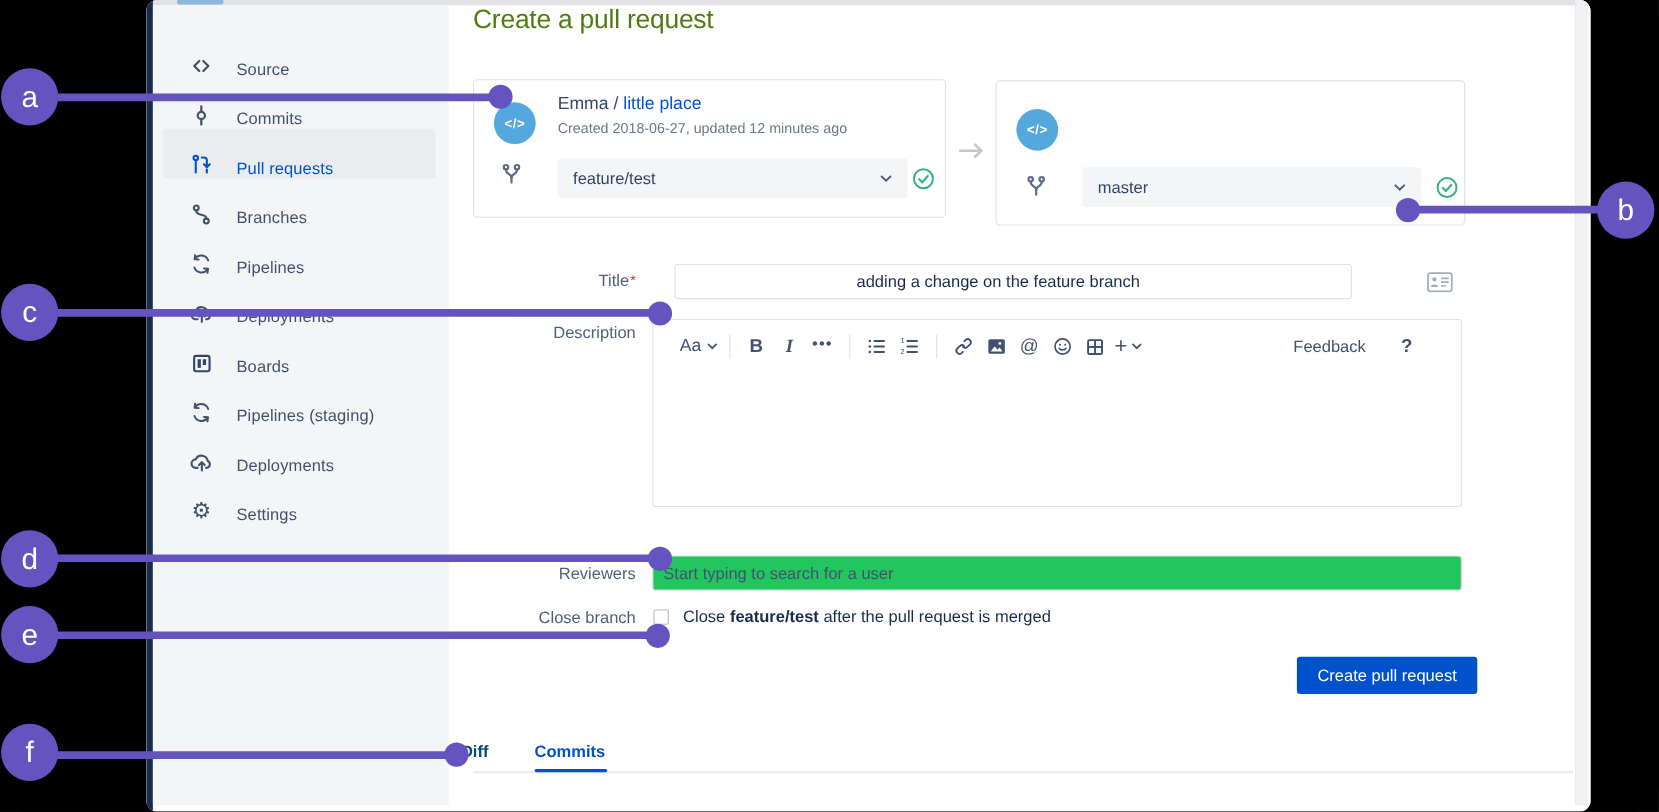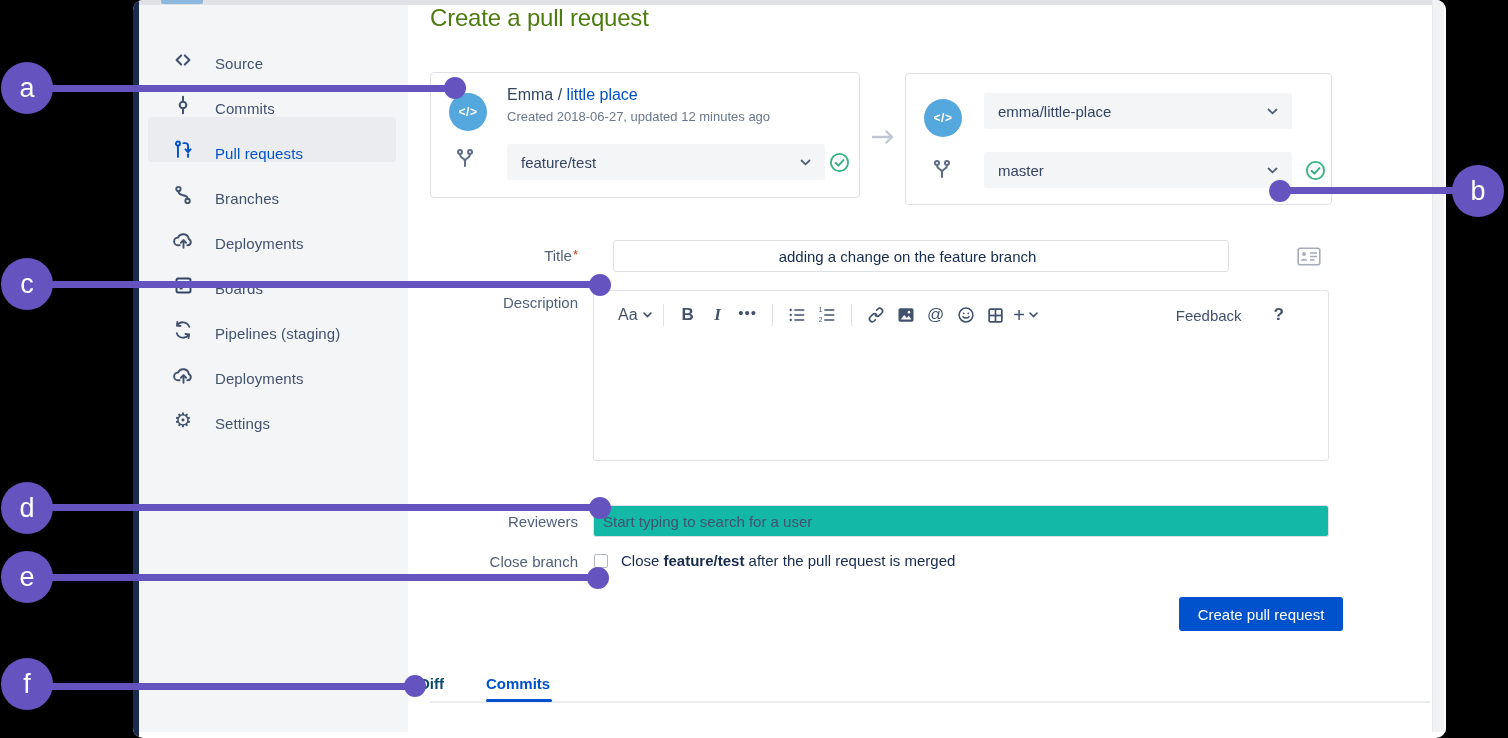--- a/index.html
+++ b/index.html
@@ -51,21 +51,21 @@
   .tb-italic { font-size:17px; font-style:italic; font-family:"Liberation Serif", serif; font-weight:600; }
   .tb-more { font-size:15px; letter-spacing:1px; padding-bottom:6px; }
   .tb-at { font-size:17px; font-weight:500; }
   .tb-plus { font-size:20px; font-weight:400; }
   .tdiv { width:1px; height:22px; background:#DFE1E6; margin:0 9px; }
   .tb-aa { font-size:16px; font-weight:500; display:flex; align-items:center; gap:5px; }
   .tb-right { margin-left:auto; display:flex; align-items:center; }
   .feedback { font-size:15px; color:#42526E; cursor:pointer; }
   .help-q { font-size:17px; font-weight:700; color:#42526E; margin:0 30px 0 32px; cursor:pointer; }
 
-  .reviewers-input { position:absolute; left:460px; top:505px; width:736px; height:32px; border:1px solid #dfe1e6; border-radius:3px; font-size:15px; padding:0 9px; color:#42526E; font-family:"Liberation Sans",sans-serif; background:#14b8a6; }
+  .reviewers-input { position:absolute; left:460px; top:505px; width:736px; height:32px; border:1px solid #dfe1e6; border-radius:3px; font-size:15px; padding:0 9px; color:#42526E; font-family:"Liberation Sans",sans-serif; background:#22c55e; }
   .reviewers-input::placeholder { color:#42526E; opacity:1; }
   .checkbox { position:absolute; left:461px; top:554px; width:14px; height:14px; border:1px solid #b3bac5; border-radius:2px; background:#fff; cursor:pointer; }
   .close-text { position:absolute; left:488px; top:552px; font-size:15px; color:#172B4D; }
   .close-text b { font-weight:700; }
 
   .submit-btn { position:absolute; left:1046px; top:597px; width:164px; height:34px; background:#0052CC; border:none; border-radius:3px; color:#fff; font-size:15px; font-weight:500; cursor:pointer; font-family:"Liberation Sans",sans-serif; }
 
   .tab { position:absolute; top:675px; font-size:15px; font-weight:700; cursor:pointer; }
   .tab.diff { left:286px; color:#0c4a6e; }
   .tab.commits { left:353px; color:#0052CC; }
@@ -130,20 +130,31 @@
         <span class="ic">
           <svg width="22" height="22" viewBox="0 0 24 24" fill="none" stroke="#42526E" stroke-width="2.1" stroke-linecap="round">
               <circle cx="7" cy="5.5" r="2.4"></circle>
               <circle cx="17" cy="18.5" r="2.4"></circle>
               <path d="M7 8 C7 14.5 17 10 17 16"></path>
             </svg>
         </span>
         <span class="lbl">Branches</span>
       </div>
 
+      <div class="side-item">
+        <span class="ic">
+          <svg width="22" height="22" viewBox="0 0 24 24" fill="none" stroke="#42526E" stroke-width="2" stroke-linecap="round" stroke-linejoin="round">
+              <path d="M18.8 8.5 A7.4 7.4 0 0 0 5.6 7"></path>
+              <path d="M5.9 3.2 L5.4 7.2 L9.3 7.6"></path>
+              <path d="M5.2 15.5 A7.4 7.4 0 0 0 18.4 17"></path>
+              <path d="M18.1 20.8 L18.6 16.8 L14.7 16.4"></path>
+            </svg>
+        </span>
+        <span class="lbl">Pipelines</span>
+      </div>
 
       <div class="side-item">
         <span class="ic">
           <svg width="23" height="23" viewBox="0 0 24 24" fill="none" stroke="#42526E" stroke-width="2" stroke-linecap="round" stroke-linejoin="round">
               <path d="M8 17 H6.2 A4 4 0 0 1 6.2 9 A6 6 0 0 1 17.6 10.6 A3.4 3.4 0 0 1 17 17 H16"></path>
               <path d="M12 19.5 V12"></path>
               <path d="M9.3 14.4 L12 11.7 L14.7 14.4"></path>
             </svg>
         </span>
         <span class="lbl">Deployments</span>
@@ -232,28 +243,20 @@
       <svg width="26" height="24" viewBox="0 0 26 24" fill="none" stroke="#C1C7D0" stroke-width="2.4" stroke-linecap="round" stroke-linejoin="round">
           <path d="M3 12 H22"></path>
           <path d="M16.5 6.5 L22 12 L16.5 17.5"></path>
         </svg>
     </span>
 
     <section class="card dst">
       <div class="avatar" style="left:18px;top:25px;">
           <span>&lt;/&gt;</span>
         </div>
-      <div class="sel" style="left:78px;top:19px;width:308px;">
-        <span>emma/little-place</span>
-        <span class="chev">
-            <svg width="11" height="7" viewBox="0 0 11 7" fill="none" stroke="#505F79" stroke-width="1.8" stroke-linecap="round">
-              <path d="M1.5 1.5 L5.5 5.3 L9.5 1.5"></path>
-            </svg>
-          </span>
-      </div>
       <span class="branch-ic" style="left:24px;top:84px;">
         <svg width="24" height="24" viewBox="0 0 24 24" fill="none" stroke="#5E6C84" stroke-width="2" stroke-linecap="round">
             <circle cx="7" cy="5" r="2"></circle>
             <circle cx="17" cy="5" r="2"></circle>
             <path d="M7 7.5 C7 12 12 10.5 12 14.5"></path>
             <path d="M17 7.5 C17 12 12 10.5 12 14.5"></path>
             <path d="M12 14.5 V19"></path>
           </svg>
       </span>
       <div class="sel" style="left:78px;top:78px;width:308px;">

